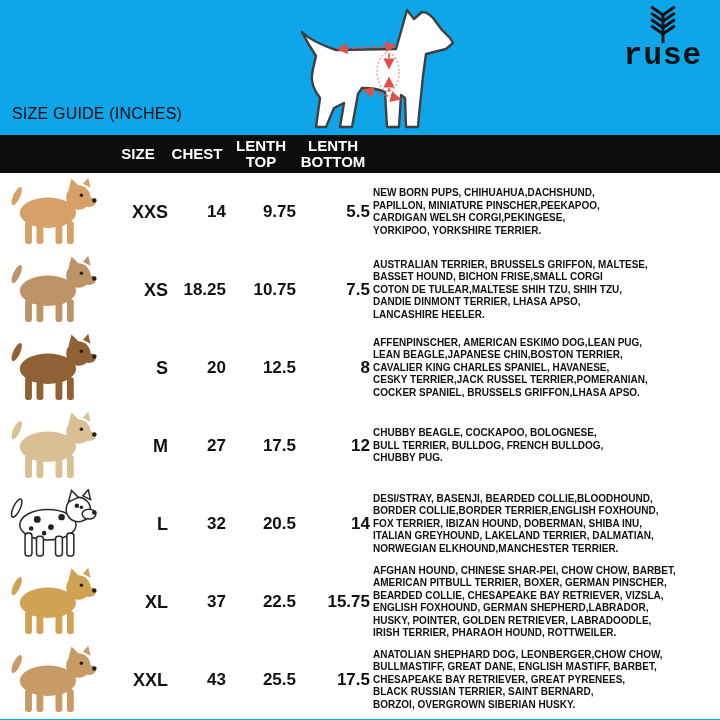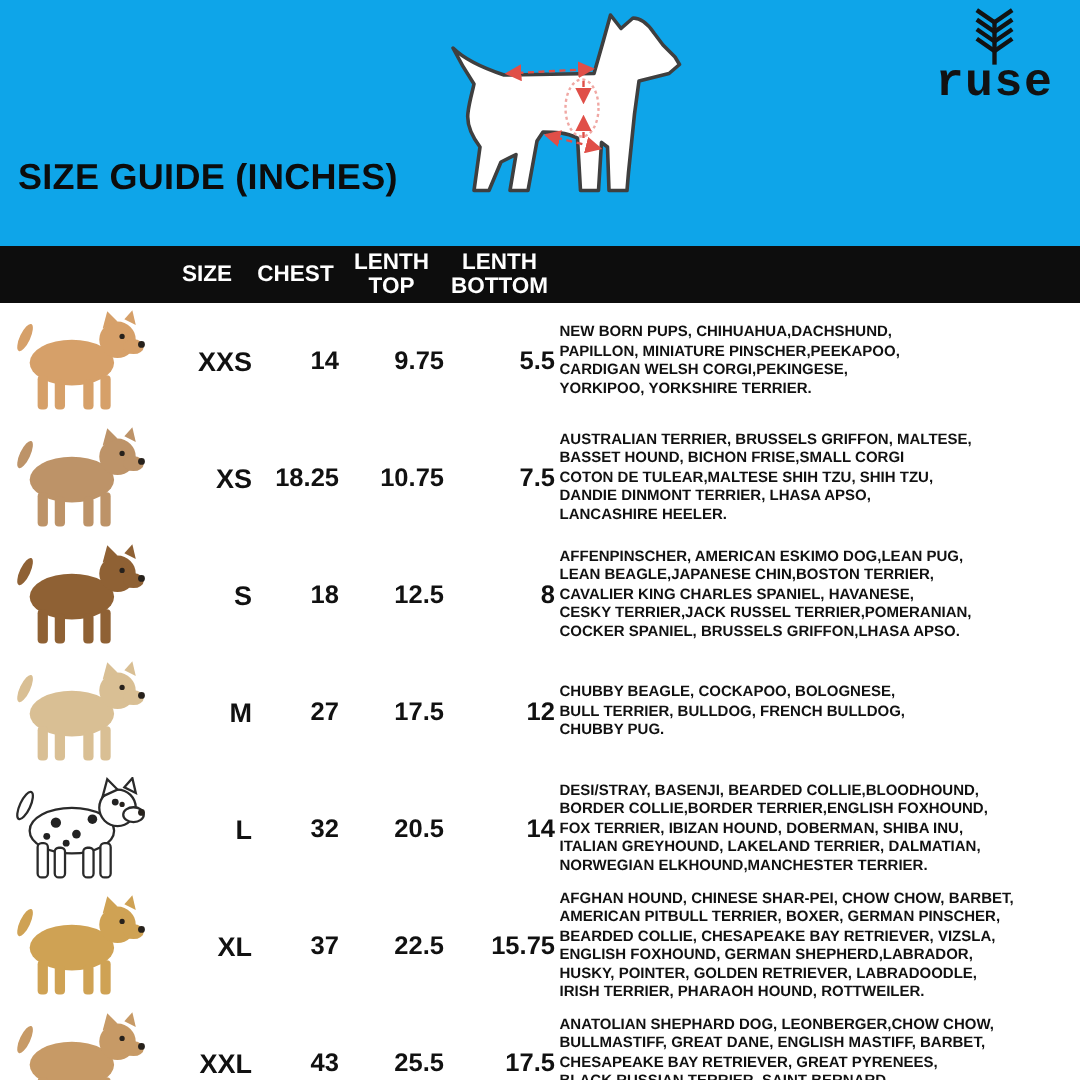--- a/index.html
+++ b/index.html
@@ -5,27 +5,27 @@
   html,body{margin:0;padding:0;background:#fff;}
   .page{position:relative;width:720px;height:720px;background:#0ea5e9;overflow:hidden;
         font-family:"Liberation Sans",sans-serif;color:#111;}
 
   
   .diagram{position:absolute;left:276px;top:0;width:226px;height:133px;}
   .brand{position:absolute;left:610px;top:4px;width:106px;text-align:center;}
   .brand .wheat{display:block;margin:0 auto;width:34px;height:40px;}
   .brand-name{font-family:"Liberation Mono",monospace;font-weight:700;font-size:31px;
               letter-spacing:1px;color:#121212;line-height:1;margin-top:-4px;}
-  .guide-title{position:absolute;left:12px;top:105px;font-size:24px;font-weight:700;
+  .guide-title{position:absolute;left:12px;top:105px;font-size:16px;font-weight:400;
                letter-spacing:.2px;color:#0c0c0c;}
 
   
   .size-table{position:absolute;left:0;top:135px;width:720px;}
   .thead,.row{display:grid;grid-template-columns:108px 60px 58px 70px 74px 1fr;align-items:center;}
-  .thead{background:#0d0d0d;height:38px;color:#ffffff;margin-top:29px;}
+  .thead{background:#0d0d0d;height:38px;color:#ffffff;}
   .th{font-weight:800;font-size:15px;text-align:center;white-space:pre-line;line-height:1.05;}
   .th.breeds-h{transform:translateX(-18px);}
   .row{height:78px;background:#fff;}
   .cell{text-align:right;}
   .c-size{font-size:18px;font-weight:800;}
   .c-num{font-size:17px;font-weight:700;}
   .c-breeds{text-align:left;font-size:10px;font-weight:700;line-height:1.25;
             white-space:pre-line;padding-left:3px;padding-right:12px;letter-spacing:0;}
   .c-dog{display:flex;align-items:center;justify-content:center;}
   .dogsvg{width:92px;height:70px;display:block;}
@@ -182,21 +182,21 @@
               <circle cx="70" cy="37" r="4.2"></circle>
             <circle cx="47" cy="58" r="3"></circle>
               <circle cx="90" cy="22" r="3"></circle>
               <circle cx="30" cy="52" r="3"></circle>
           </g>
           <circle class="eye" cx="96" cy="24" r="2.3"></circle>
             <circle class="nose" cx="113" cy="31" r="3"></circle>
         </svg>
       </div>
       <div class="cell c-size">S</div>
-      <div class="cell c-num">18</div>
+      <div class="cell c-num">20</div>
       <div class="cell c-num">12.5</div>
       <div class="cell c-num">8</div>
       <div class="cell c-breeds">AFFENPINSCHER, AMERICAN ESKIMO DOG,LEAN PUG,
 LEAN BEAGLE,JAPANESE CHIN,BOSTON TERRIER,
 CAVALIER KING CHARLES SPANIEL, HAVANESE,
 CESKY TERRIER,JACK RUSSEL TERRIER,POMERANIAN,
 COCKER SPANIEL, BRUSSELS GRIFFON,LHASA APSO.</div>
     </div>
 
     <div class="row">

